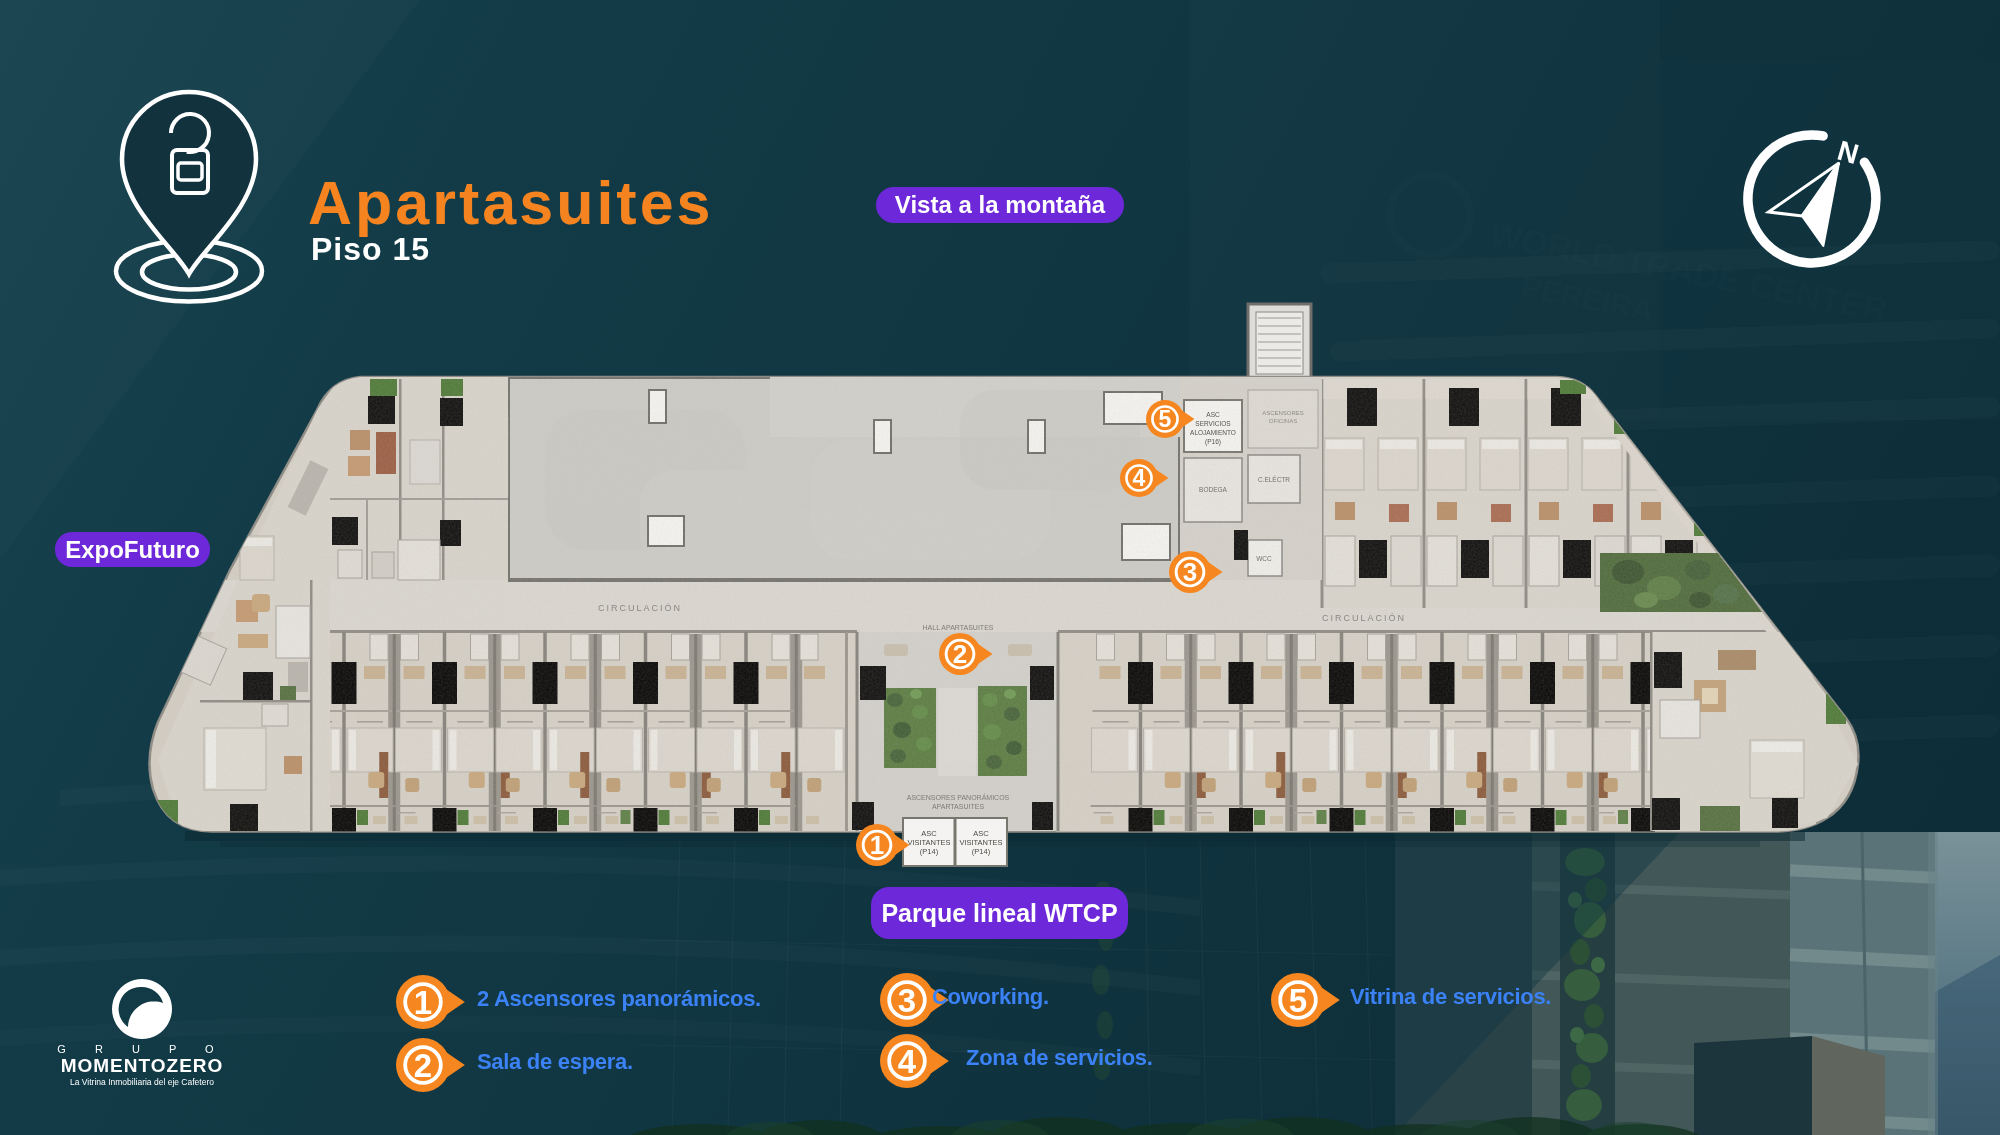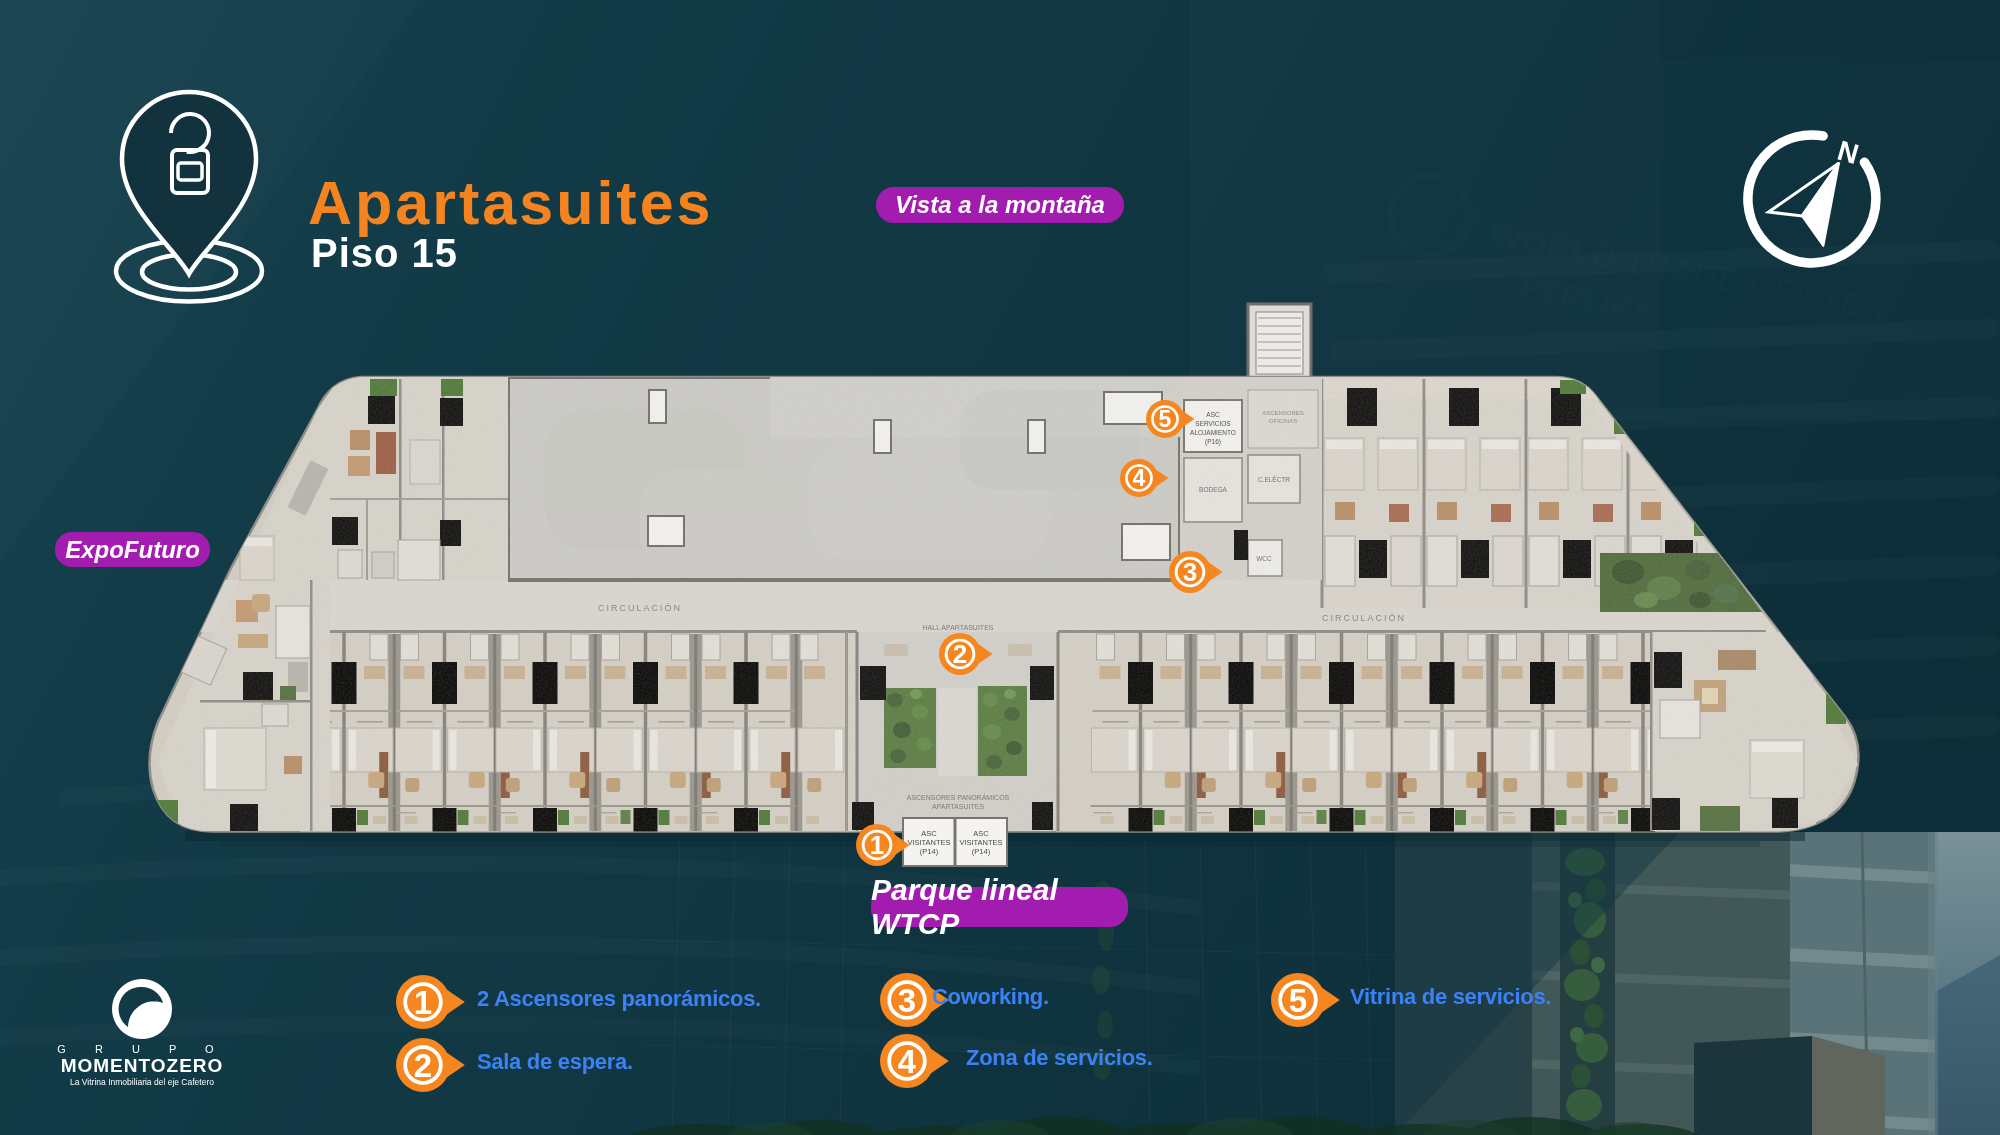--- a/index.html
+++ b/index.html
@@ -1,26 +1,26 @@
 <!DOCTYPE html>
 <html lang="es"><head>
 <meta charset="utf-8">
 <title>Apartasuites Piso 15</title>
 <style>
   html,body{margin:0;padding:0;}
   body{width:2000px;height:1135px;overflow:hidden;position:relative;
        font-family:"Liberation Sans", sans-serif;
        background:linear-gradient(118deg,#17434f 0%,#123b47 22%,#103641 48%,#0e303b 78%,#0d2c37 100%);}
   .abs{position:absolute;}
-  .pill{position:absolute;background:#a21caf;color:#fff;font-weight:bold;
-        display:flex;align-items:center;justify-content:center;font-style:italic;}
+  .pill{position:absolute;background:#6d28d9;color:#fff;font-weight:bold;
+        display:flex;align-items:center;justify-content:center;}
   .ttl{position:absolute;left:308px;top:168px;color:#f5831f;font-weight:bold;
        font-size:61px;letter-spacing:3px;}
   .sub{position:absolute;left:311px;top:231px;color:#ffffff;font-weight:bold;
-       font-size:40px;letter-spacing:1px;}
+       font-size:32px;letter-spacing:1px;}
   .legtext{position:absolute;color:#3b82f6;font-weight:bold;font-size:22px;letter-spacing:-0.3px;white-space:nowrap;}
 </style>
 </head>
 <body>
 
 <svg class="abs" style="left:0;top:0" width="2000" height="1135" viewBox="0 0 2000 1135">
   <defs>
     <linearGradient id="skyg" x1="0" y1="0" x2="0" y2="1">
       <stop offset="0" stop-color="#a8bac0"></stop>
         <stop offset="1" stop-color="#7b97a4"></stop>
@@ -728,21 +728,21 @@
 </svg>
 
 <div class="ttl">Apartasuites</div>
 
 <div class="sub">Piso 15</div>
 
 <div class="pill" style="left:876px;top:187px;width:248px;height:36px;border-radius:18px;font-size:24px;">Vista a la montaña</div>
 
 <div class="pill" style="left:55px;top:532px;width:155px;height:35px;border-radius:17px;font-size:24px;">ExpoFuturo</div>
 
-<div class="pill" style="left:871px;top:887px;width:257px;height:40px;border-radius:18px;font-size:30px;">Parque lineal WTCP</div>
+<div class="pill" style="left:871px;top:887px;width:257px;height:52px;border-radius:18px;font-size:25px;">Parque lineal WTCP</div>
 
 <svg class="abs" style="left:1735px;top:122px" width="160" height="160" viewBox="0 0 160 160">
   <path d="M 129.4,40.3 A 64,64 0 1 1 88.1,13.9" fill="none" stroke="#ffffff" stroke-width="9.5" stroke-linecap="round"></path>
   <text x="103" y="39" font-size="28" font-weight="bold" fill="#ffffff" transform="rotate(16 110 30)">N</text>
   <path d="M104,41 L33.6,90 L67,94 Z" fill="none" stroke="#ffffff" stroke-width="3"></path>
   <path d="M104,41 L67,94 L88.3,124 Z" fill="#ffffff" stroke="#ffffff" stroke-width="2" stroke-linejoin="round"></path>
 </svg>
 
 <svg class="abs" style="left:1144px;top:398px" width="73" height="42" viewBox="-21 -21 73 42">
     <path d="M8.55,-14.82 Q18.05,-7.6 29.45,0 Q18.05,7.6 8.55,14.82 Z" fill="#f6861f"></path>

